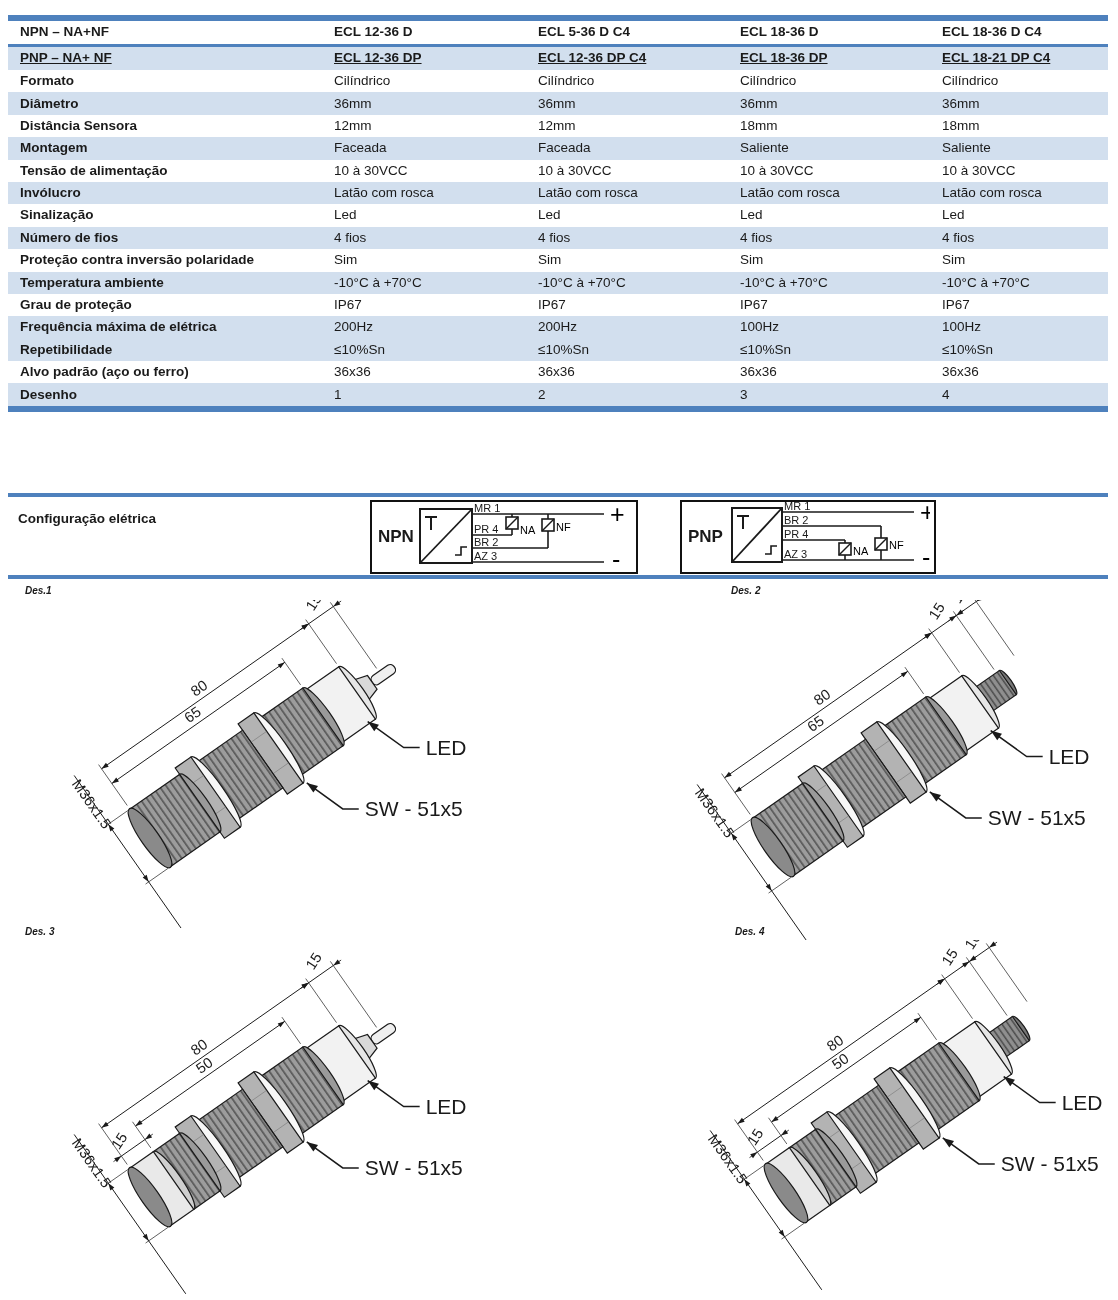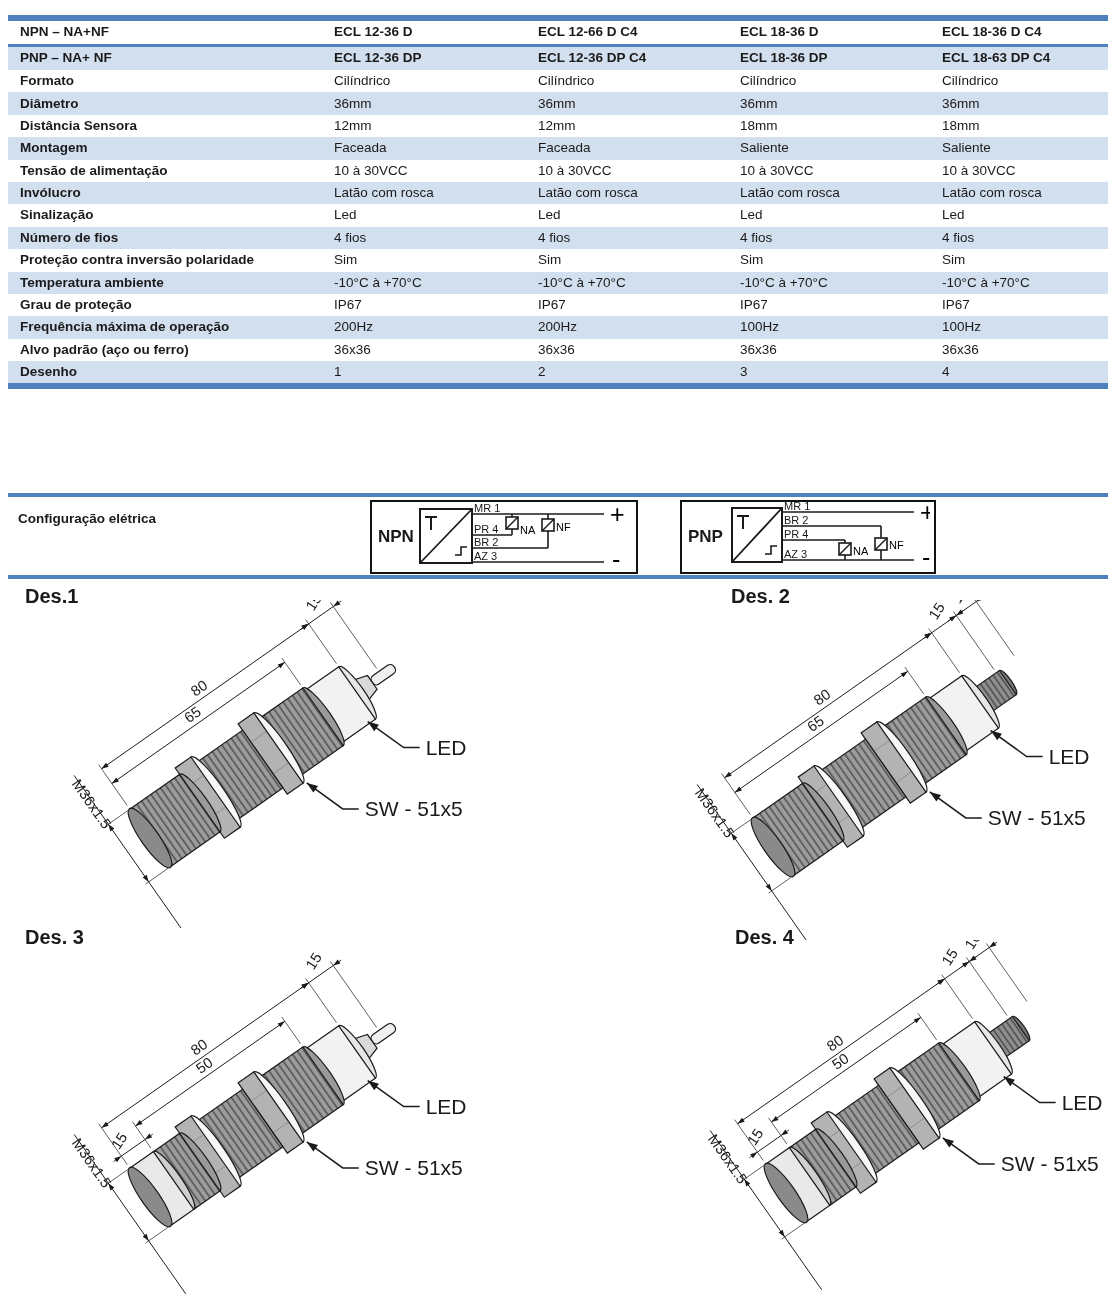--- a/index.html
+++ b/index.html
@@ -16,62 +16,62 @@
     border-top:6px solid var(--acc);
     border-bottom:6px solid var(--acc);
     table-layout:fixed;
   }
   table.spec td{
     font-size:13.5px;height:22.4px;padding:0 0 0 2px;
     vertical-align:middle;line-height:1.05;white-space:nowrap;overflow:hidden;
   }
   table.spec td.lab{font-weight:bold;padding-left:12px;}
   table.spec tr.h1 td{font-weight:bold;height:23px;border-bottom:3px solid var(--acc);margin-top:8px;}
-  table.spec tr.h2 td{font-weight:bold;height:23px;}
+  table.spec tr.h2 td{font-weight:bold;height:23px;text-decoration:underline;}
   table.spec tr.band td{background:var(--band);}
   
   .cfg{
     position:absolute;left:8px;top:493px;width:1100px;height:78px;
     border-top:4px solid var(--acc);
     border-bottom:4px solid var(--acc);
   }
   .cfg-title{position:absolute;left:10px;top:14px;font-size:13.5px;font-weight:bold;}
   .circ{position:absolute;top:3px;height:70px;border:2px solid #111;background:#fff;}
   .circ svg{display:block;}
   #npnBox{left:362px;width:264px;}
   #pnpBox{left:672px;width:252px;}
   
-  .dtitle{position:absolute;font-size:20px;font-weight:bold;}
+  .dtitle{position:absolute;font-size:10px;font-weight:bold;font-style:italic;}
   .dwg{position:absolute;}
 </style>
 </head>
 <body>
 
 <table class="spec" id="specTable">
     <colgroup>
   <col style="width:324px">
       <col style="width:204px">
       <col style="width:202px">
       <col style="width:202px">
       <col style="width:168px">
 </colgroup>
     <tbody id="specBody">
       <tr class="h1">
         <td class="lab">NPN – NA+NF</td>
         <td>ECL 12-36 D</td>
-        <td>ECL 12-66 D C4</td>
+        <td>ECL 5-36 D C4</td>
         <td>ECL 18-36 D</td>
         <td>ECL 18-36 D C4</td>
       </tr>
       <tr class="h2 band">
         <td class="lab">PNP – NA+ NF</td>
         <td>ECL 12-36 DP</td>
         <td>ECL 12-36 DP C4</td>
         <td>ECL 18-36 DP</td>
-        <td>ECL 18-63 DP C4</td>
+        <td>ECL 18-21 DP C4</td>
       </tr>
       <tr class="">
         <td class="lab">Formato</td>
         <td>Cilíndrico</td>
         <td>Cilíndrico</td>
         <td>Cilíndrico</td>
         <td>Cilíndrico</td>
       </tr>
       <tr class="band">
         <td class="lab">Diâmetro</td>
@@ -137,25 +137,32 @@
         <td>-10°C à +70°C</td>
       </tr>
       <tr class="">
         <td class="lab">Grau de proteção</td>
         <td>IP67</td>
         <td>IP67</td>
         <td>IP67</td>
         <td>IP67</td>
       </tr>
       <tr class="band">
-        <td class="lab">Frequência máxima de operação</td>
+        <td class="lab">Frequência máxima de elétrica</td>
         <td>200Hz</td>
         <td>200Hz</td>
         <td>100Hz</td>
         <td>100Hz</td>
+      </tr>
+      <tr class="band">
+        <td class="lab">Repetibilidade</td>
+        <td>≤10%Sn</td>
+        <td>≤10%Sn</td>
+        <td>≤10%Sn</td>
+        <td>≤10%Sn</td>
       </tr>
       <tr class="">
         <td class="lab">Alvo padrão (aço ou ferro)</td>
         <td>36x36</td>
         <td>36x36</td>
         <td>36x36</td>
         <td>36x36</td>
       </tr>
       <tr class="band">
         <td class="lab">Desenho</td>

